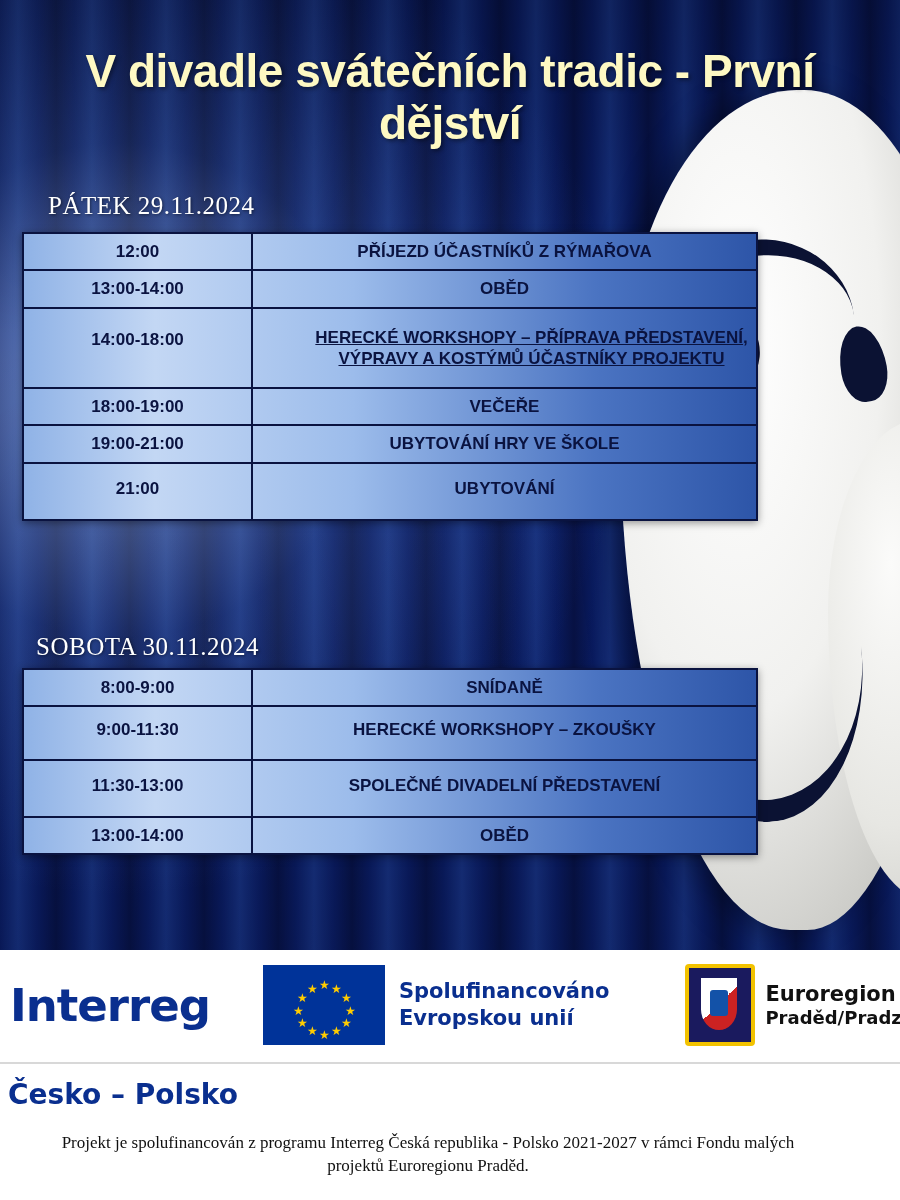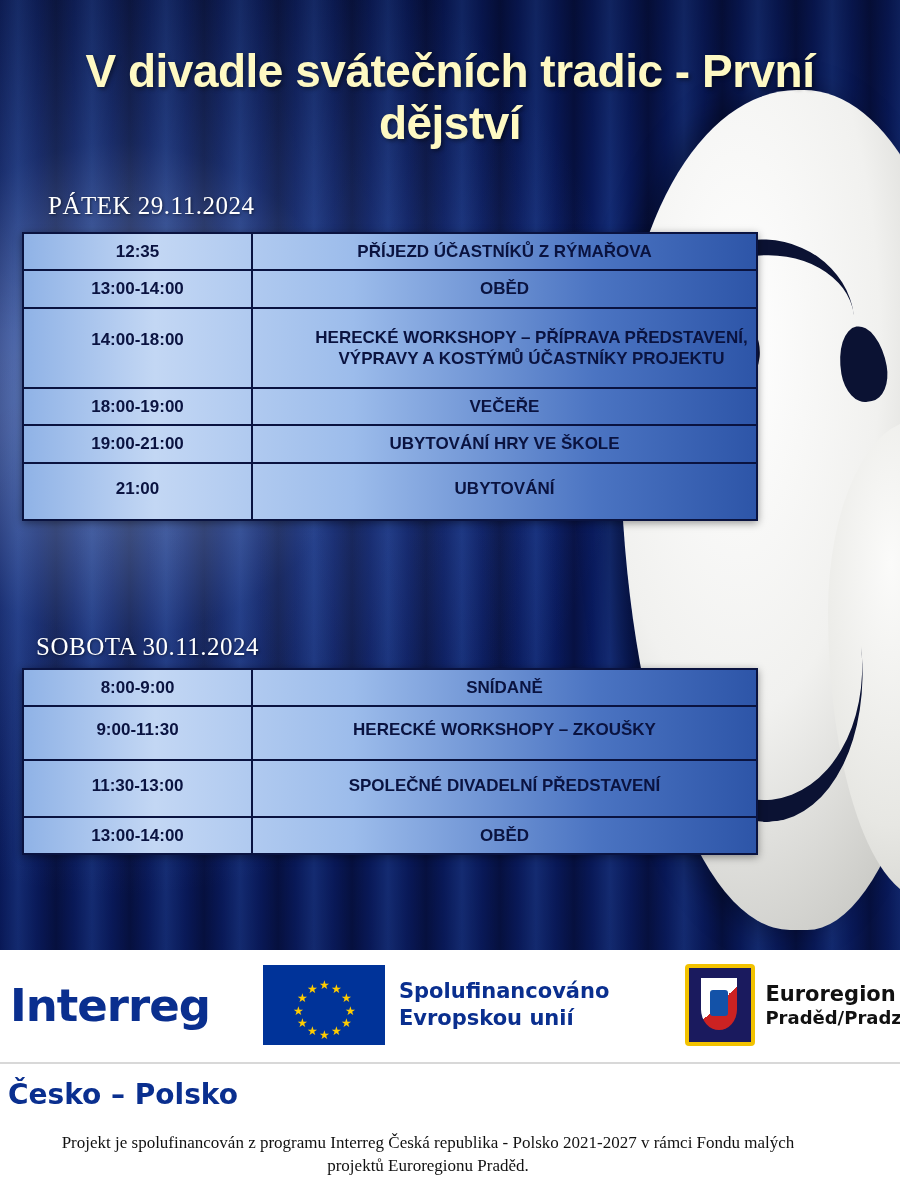--- a/index.html
+++ b/index.html
@@ -286,30 +286,30 @@
     <div class="mouth"></div>
   </div>
 
   <div class="title">V divadle svátečních tradic - První dějství</div>
 
   <div class="day-heading" id="day1-heading">PÁTEK 29.11.2024</div>
 
   <table class="sched" id="schedule-friday">
     <tbody>
       <tr>
-        <td class="time">12:35</td>
+        <td class="time">12:00</td>
         <td class="desc">PŘÍJEZD ÚČASTNÍKŮ Z RÝMAŘOVA</td>
       </tr>
       <tr>
         <td class="time">13:00-14:00</td>
         <td class="desc">OBĚD</td>
       </tr>
       <tr class="tall2">
         <td class="time" style="vertical-align:top;padding-top:20px;">14:00-18:00</td>
-        <td class="desc" style="padding-left:60px;">HERECKÉ WORKSHOPY – PŘÍPRAVA PŘEDSTAVENÍ, VÝPRAVY A KOSTÝMŮ ÚČASTNÍKY PROJEKTU</td>
+        <td class="desc" style="padding-left:60px;text-decoration:underline;">HERECKÉ WORKSHOPY – PŘÍPRAVA PŘEDSTAVENÍ, VÝPRAVY A KOSTÝMŮ ÚČASTNÍKY PROJEKTU</td>
       </tr>
       <tr>
         <td class="time">18:00-19:00</td>
         <td class="desc">VEČEŘE</td>
       </tr>
       <tr>
         <td class="time">19:00-21:00</td>
         <td class="desc">UBYTOVÁNÍ HRY VE ŠKOLE</td>
       </tr>
       <tr class="tall">

